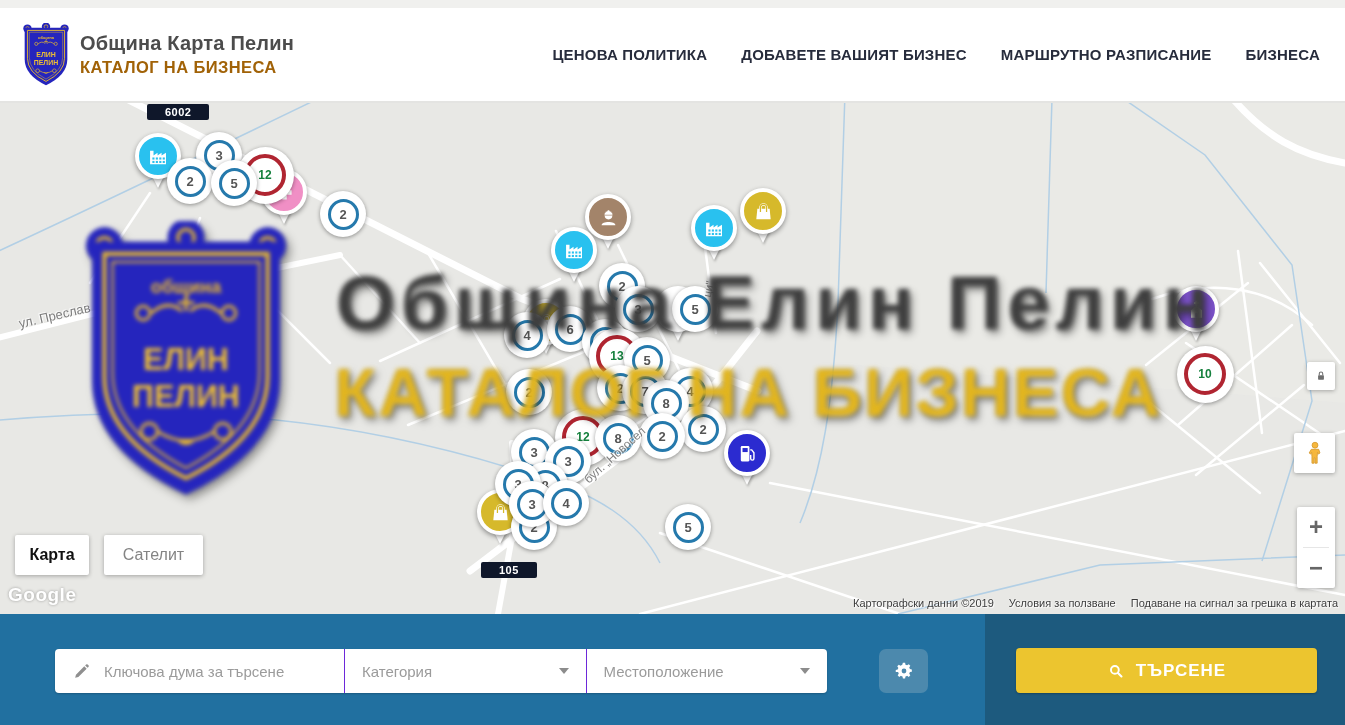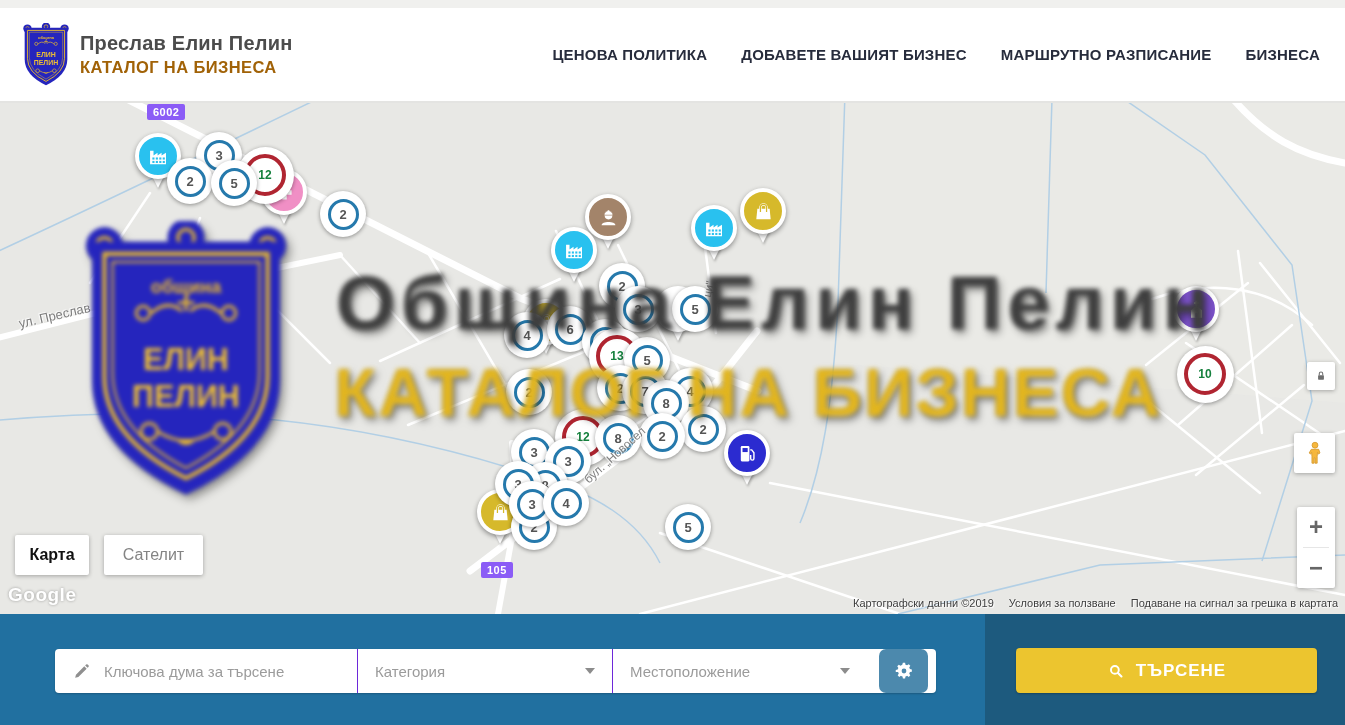--- a/index.html
+++ b/index.html
@@ -14,22 +14,22 @@
   .brand-title { font-size:20px; font-weight:bold; color:#4c4c4c; letter-spacing:.2px; }
   .brand-subtitle { font-size:16.5px; font-weight:bold; color:#a16207; letter-spacing:.4px; margin-top:3px; }
   .nav { margin-left:auto; margin-right:25px; display:flex; gap:34px; }
   .nav a { text-decoration:none; font-size:15px; font-weight:bold; color:#272c3c;
     font-stretch:condensed; letter-spacing:.2px; cursor:pointer; white-space:nowrap; }
   
   .map { position:absolute; left:0; top:103px; width:1345px; height:511px; background:#e8e8e5; overflow:hidden; }
   .roads { position:absolute; left:0; top:0; z-index:1; }
   .street-label { position:absolute; z-index:3; color:#7e7e7e; white-space:nowrap;
     text-shadow:1px 1px 1px #fff,-1px -1px 1px #fff; }
-  .road-badge { position:absolute; z-index:3; background:#8b5cf6; color:#fff; font-size:11px;
-    font-weight:bold; padding:2px 6px; border-radius:2px; letter-spacing:.5px; }
+  .road-badge { position:absolute; z-index:3; background:#0f172a; color:#fff; font-size:11px;
+    font-weight:bold; padding:2px 18px; border-radius:2px; letter-spacing:.5px; }
   .markers { position:absolute; left:0; top:0; width:100%; height:100%; z-index:10; }
   .pin { position:absolute; width:46px; height:46px; border:4px solid #fff; border-radius:50%;
     display:flex; align-items:center; justify-content:center; box-shadow:0 2px 5px rgba(0,0,0,.4); cursor:pointer; }
   .pin-icon { width:23px; height:23px; }
   .pin-tail { position:absolute; width:0; height:0; border:10px solid transparent;
     border-top:20px solid #fff; filter:drop-shadow(1px 2px 1px rgba(0,0,0,.25)); }
   .cluster { position:absolute; width:46px; height:46px; background:#fff; border-radius:50%;
     box-shadow:0 1px 4px rgba(0,0,0,.4); display:flex; align-items:center; justify-content:center; cursor:pointer; }
   .cluster .ring { width:31px; height:31px; border:3px solid #2579ac; border-radius:50%;
     display:flex; align-items:center; justify-content:center; font-size:13px; font-weight:bold; color:#555; }
@@ -60,21 +60,21 @@
   .pegman-btn { left:1294px; top:330px; width:41px; height:40px; border-radius:2px; }
   .zoomctrl { left:1297px; top:404px; width:38px; height:81px; border-radius:2px; z-index:60;
     position:absolute; background:#fff; box-shadow:0 1px 4px rgba(0,0,0,.3);
     display:flex; flex-direction:column; }
   .zoomctrl .zbtn { flex:1; display:flex; align-items:center; justify-content:center;
     font-size:24px; color:#666; cursor:pointer; font-weight:bold; }
   .zoomctrl .zdiv { height:1px; background:#e6e6e6; margin:0 6px; }
   
   .searchbar { position:absolute; left:0; top:614px; width:1345px; height:111px; background:#2170a0; }
   .search-panel-dark { position:absolute; left:985px; top:0; width:360px; height:111px; background:#1d5a7e; }
-  .search-fields { position:absolute; left:55px; top:35px; width:881px; height:44px; background:#fff;
+  .search-fields { position:absolute; left:55px; top:35px; width:772px; height:44px; background:#fff;
     border-radius:4px; display:flex; align-items:stretch; box-shadow:0 1px 2px rgba(0,0,0,.2); }
   .sf { display:flex; align-items:center; position:relative; }
   .sf + .sf { border-left:1px solid #6d28d9; }
   .sf-keyword { width:302px; padding-left:17px; gap:13px; }
   .sf-keyword input { border:none; outline:none; font-size:15px; color:#444; width:240px;
     font-family:"Liberation Sans","DejaVu Sans",sans-serif; }
   .sf-keyword input::placeholder { color:#9b9b9b; opacity:1; }
   .sf-select { cursor:pointer; }
   .sf-cat { width:255px; } .sf-loc { width:255px; border-top-right-radius:4px; border-bottom-right-radius:4px; }
   .sf-select .lbl { font-size:15px; color:#9b9b9b; margin-left:17px; }
@@ -116,21 +116,21 @@
 </svg>
 
 <div class="top-strip"></div>
 
 <div class="header">
   <div class="brand">
     <svg width="48" height="64" viewBox="0 0 100 138">
       <use href="#crest-symbol"></use>
     </svg>
     <div class="brand-text">
-      <div class="brand-title">Преслав Елин Пелин</div>
+      <div class="brand-title">Община Карта Пелин</div>
       <div class="brand-subtitle">КАТАЛОГ НА БИЗНЕСА</div>
     </div>
   </div>
   <div class="nav">
     <a>ЦЕНОВА ПОЛИТИКА</a>
     <a>ДОБАВЕТЕ ВАШИЯТ БИЗНЕС</a>
     <a>МАРШРУТНО РАЗПИСАНИЕ</a>
     <a>БИЗНЕСА</a>
   </div>
 </div>

